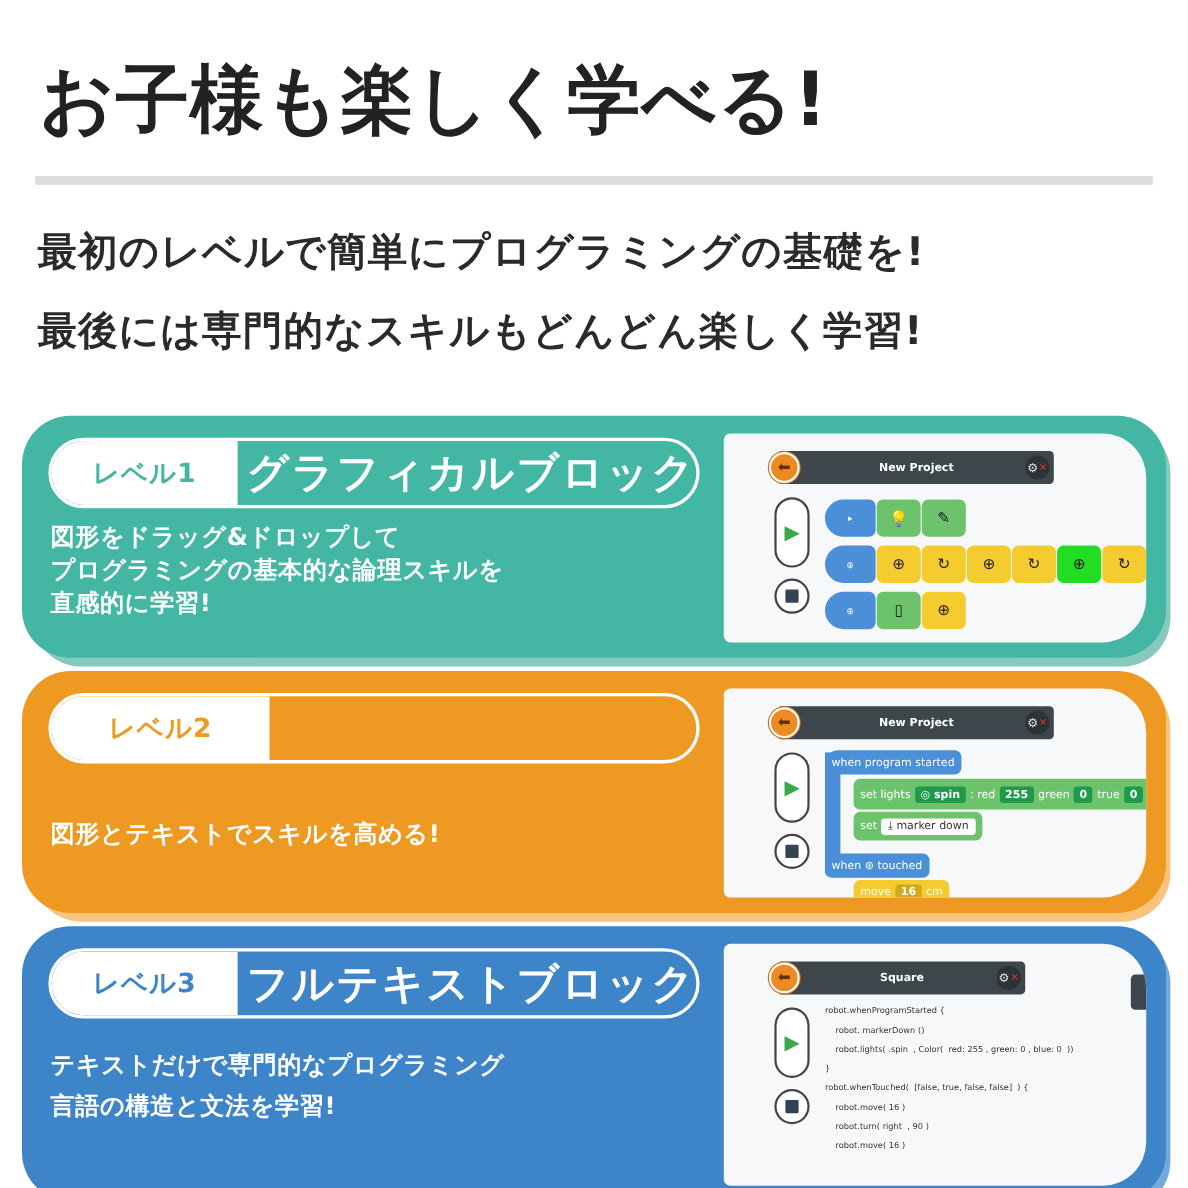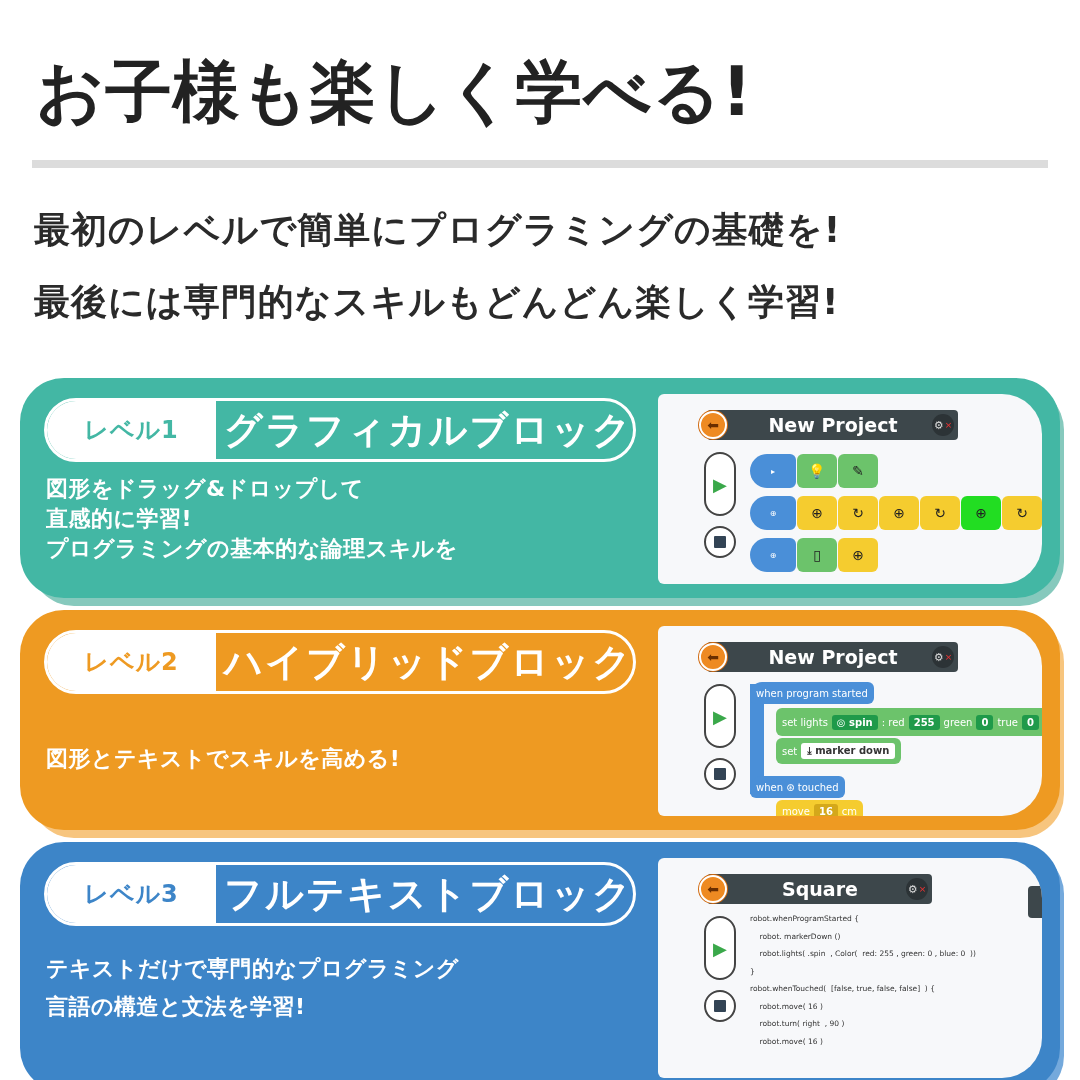--- a/index.html
+++ b/index.html
@@ -33,41 +33,41 @@
   .card2 .lvl { color: #ee9a22; }
   .card3 .lvl { color: #3d85c8; }
 
   .desc { position: absolute; left: 26px; color: #fff; font-size: 22px; font-weight: bold; line-height: 30px; letter-spacing: 0.5px; white-space: nowrap; }
   .card1 .desc { top: 96px; }
   .card2 .desc { top: 134px; }
   .card3 .desc { top: 108px; line-height: 38px; }
 
   .shot { position: absolute; left: 638px; top: 16px; width: 384px; bottom: 14px; background: #f7f8fa; border-radius: 6px 40px 40px 6px; overflow: hidden; }
 
-  .tbar { position: absolute; left: 50px; top: 16px; width: 250px; height: 30px; background: #3d474b; border-radius: 2px 4px 4px 2px; color: #fff; font-size: 19px; font-weight: bold; display: flex; align-items: center; justify-content: center; }
+  .tbar { position: absolute; left: 50px; top: 16px; width: 250px; height: 30px; background: #3d474b; border-radius: 2px 4px 4px 2px; color: #fff; font-size: 10px; font-weight: bold; display: flex; align-items: center; justify-content: center; }
   .back { position: absolute; left: 41px; top: 17px; width: 28px; height: 28px; border-radius: 50%; background: #ee8a22; border: 2px solid #fff; box-shadow: 0 0 0 1px #d06a10; display: flex; align-items: center; justify-content: center; color: #6a2e00; font-size: 14px; z-index: 2; }
   .gear { position: absolute; left: 274px; top: 20px; width: 22px; height: 22px; border-radius: 50%; background: #2c3336; color: #ddd; font-size: 11px; display: flex; align-items: center; justify-content: center; }
   .gear i { font-style: normal; color: #e33; font-size: 9px; margin-left: 1px; }
 
   .runbtn { position: absolute; left: 46px; top: 58px; width: 32px; height: 64px; border: 2px solid #444; border-radius: 18px; display: flex; align-items: center; justify-content: center; color: #3aa84a; font-size: 18px; background: #fff; }
   .stopbtn { position: absolute; left: 46px; top: 132px; width: 32px; height: 32px; border: 2px solid #444; border-radius: 50%; display: flex; align-items: center; justify-content: center; background: #fff; }
   .stopbtn span { width: 12px; height: 12px; background: #345; border-radius: 1px; }
 
   
   .brow { position: absolute; left: 92px; height: 34px; display: flex; }
   .blk { height: 34px; display: flex; align-items: center; justify-content: center; font-size: 14px; border-radius: 6px; margin-right: 1px; }
   .when { width: 46px; background: #4a8fd8; border-radius: 17px 6px 6px 17px; color: #fff; font-size: 8px; }
   .g { width: 40px; background: #6cc36b; }
   .y { width: 40px; background: #f5cc2f; }
   .bg { width: 40px; background: #22dd22; }
 
   
   .hb { position: absolute; font-size: 10px; color: #fff; display: flex; align-items: center; border-radius: 6px; padding: 0 6px; height: 22px; white-space: nowrap; }
   .hb b { font-weight: bold; background: #1f9a4a; color: #fff; padding: 2px 5px; border-radius: 3px; margin: 0 4px; }
-  .hb .w { background: #fff; color: #333; padding: 2px 6px; border-radius: 3px; margin-left: 4px; font-weight: bold; }
+  .hb .w { background: #fff; color: #333; padding: 2px 6px; border-radius: 3px; margin-left: 4px; }
 
   
   .code { position: absolute; left: 92px; top: 52px; font-size: 7.5px; line-height: 17.5px; color: #333; white-space: pre; font-family: "DejaVu Sans", sans-serif; }
   .sidebtn { position: absolute; right: 0; top: 28px; width: 14px; height: 32px; background: #3d474b; border-radius: 4px 0 0 4px; }
 </style>
 </head>
 <body>
 
 <div class="title">お子様も楽しく学べる!</div>
 <div class="divider"></div>
@@ -76,22 +76,22 @@
 
 <div class="card card1">
   <div class="shadow"></div>
   <div class="body">
     <div class="pill">
       <div class="lvl">レベル1</div>
       <div class="name">グラフィカルブロック</div>
     </div>
     <div class="desc">
       <div>図形をドラッグ&amp;ドロップして</div>
+      <div>プログラミングの基本的な論理スキルを</div>
       <div>直感的に学習!</div>
-      <div>プログラミングの基本的な論理スキルを</div>
     </div>
     <div class="shot">
       <div class="back">⬅</div>
       <div class="tbar">
           <span>New Project</span>
         </div>
       <div class="gear">⚙<i>×</i></div>
       <div class="runbtn">
           <span>▶</span>
         </div>
@@ -120,21 +120,20 @@
       </div>
     </div>
   </div>
 </div>
 
 <div class="card card2">
   <div class="shadow"></div>
   <div class="body">
     <div class="pill">
       <div class="lvl">レベル2</div>
-      <div class="name">ハイブリッドブロック</div>
     </div>
     <div class="desc">
       <div>図形とテキストでスキルを高める!</div>
     </div>
     <div class="shot">
       <div class="back">⬅</div>
       <div class="tbar">
           <span>New Project</span>
         </div>
       <div class="gear">⚙<i>×</i></div>

